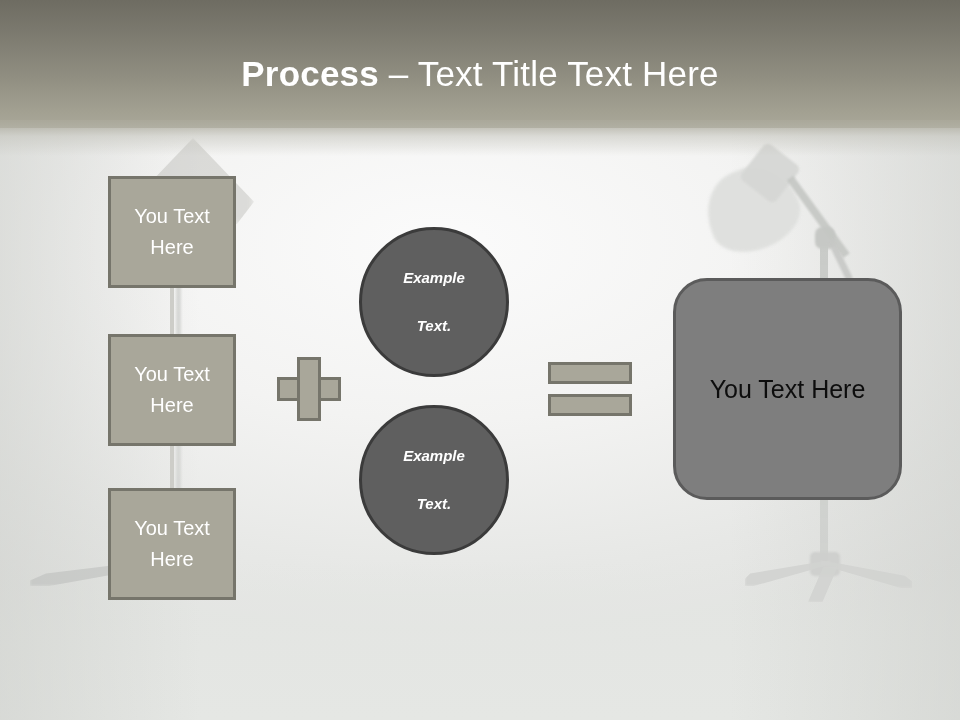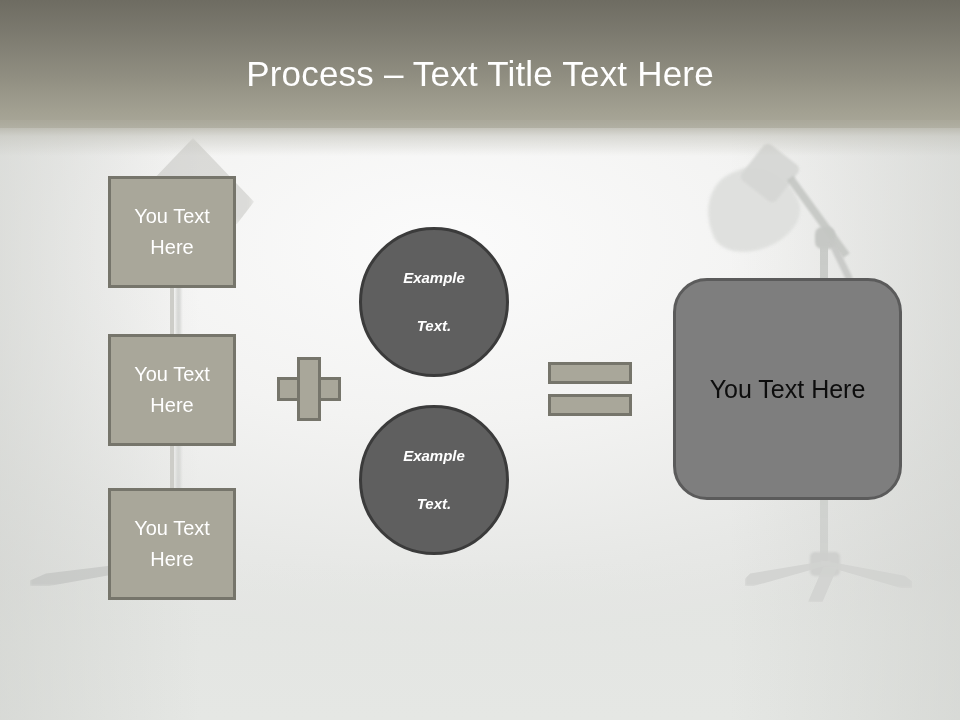--- a/index.html
+++ b/index.html
@@ -163,21 +163,21 @@
     position: absolute;
     left: 0; top: 52px;
     width: 960px;
     text-align: center;
     color: #ffffff;
     font-size: 35px;
     line-height: 44px;
     letter-spacing: 0.2px;
     white-space: nowrap;
   }
-  .title .strong { font-weight: normal; }
+  .title .strong { font-weight: bold; }
   .title .light  { font-weight: normal; }
 
   
   .step-box {
     position: absolute;
     width: 128px;
     background: #a9a79a;
     border: 3px solid #76756b;
     box-sizing: border-box;
     color: #ffffff;

